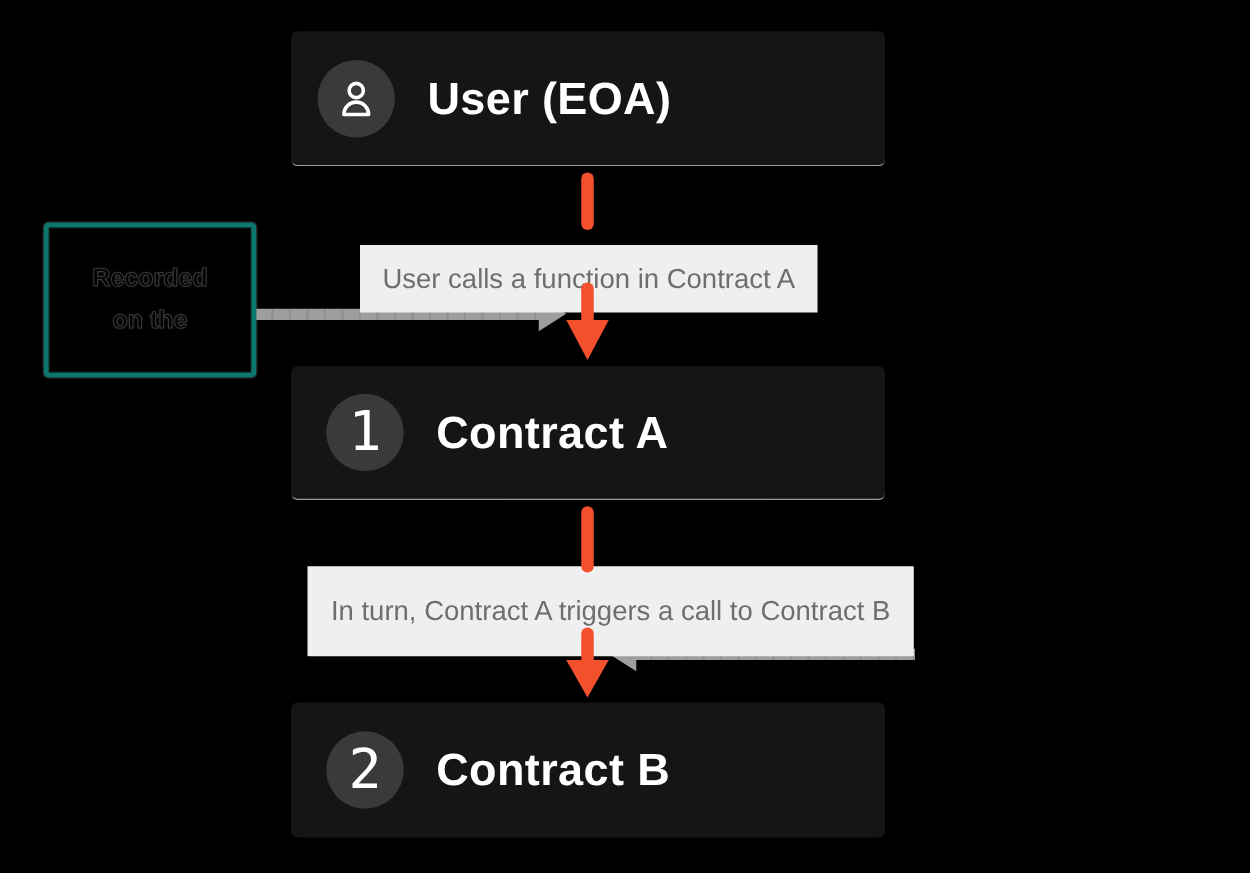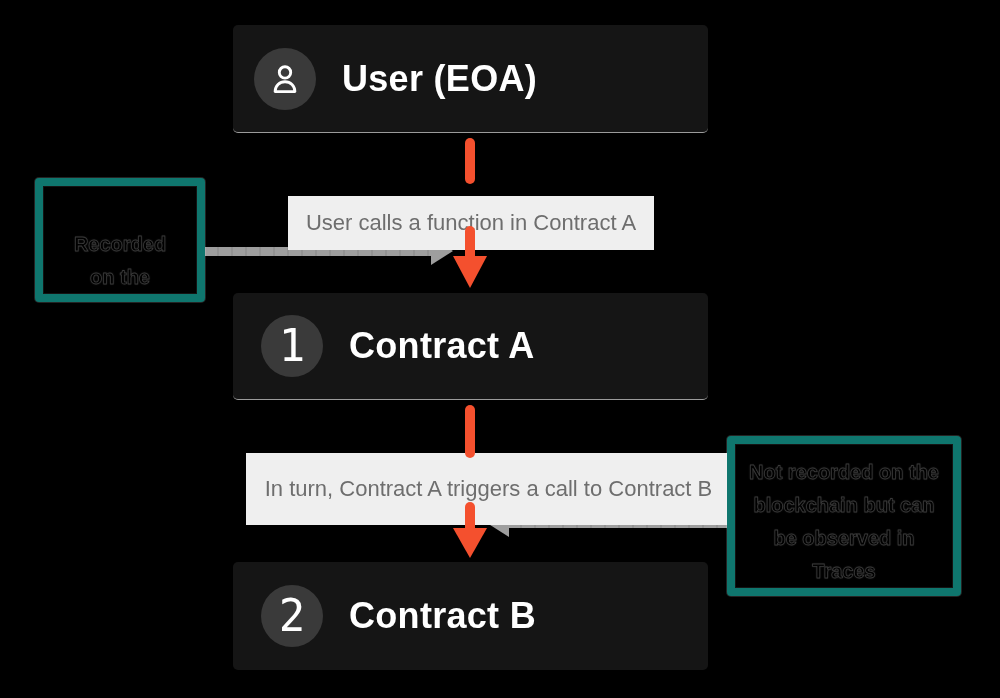--- a/index.html
+++ b/index.html
@@ -35,23 +35,23 @@
   .ohead.h1{border-top:32px solid #f4502e;}
   .ohead.h2{border-top:30px solid #f4502e;}
   
   .gline{position:absolute;height:9px;
     background:repeating-linear-gradient(90deg,#9e9e9e 0 12px,#929292 12px 14px);}
   .ghead{position:absolute;width:0;height:0;border-top:14px solid transparent;border-bottom:14px solid transparent;}
   .ghead.right{border-left:22px solid #9e9e9e;}
   .ghead.left{border-right:22px solid #9e9e9e;}
   
   .note{
-    position:absolute;background:#000;border:8px solid #0f766e;border-radius:4px;
+    position:absolute;background:#000;border:4px solid #0f766e;border-radius:4px;
     box-shadow:0 0 0 1px rgba(255,255,255,0.14), inset 0 0 0 1px rgba(255,255,255,0.08);
-    display:flex;flex-direction:column;align-items:center;justify-content:flex-end;
+    display:flex;flex-direction:column;align-items:center;justify-content:center;
     box-sizing:border-box;z-index:1;
   }
   .note-line{
     font-size:20px;font-weight:700;line-height:33px;text-align:center;
     color:#000000;-webkit-text-stroke:0.8px #3a3a3a;
     text-shadow:0 0 2px rgba(140,140,140,0.45);white-space:nowrap;
   }
   .person-svg{display:block;}
 </style>
 </head>
@@ -86,26 +86,20 @@
       <div class="badge-num">1</div>
     </div>
     <div class="node-title">Contract A</div>
   </div>
 
   <div class="oseg" style="top:405px;height:53px;"></div>
   <div class="flow-label" style="left:246px;top:453px;width:485px;height:72px;">In turn, Contract A triggers a call to Contract B</div>
   <div class="oseg" style="top:502px;height:36px;"></div>
   <div class="ohead h2" style="top:528px;"></div>
 
-  <div class="note" style="left:727px;top:436px;width:234px;height:160px;">
-    <div class="note-line">Not recorded on the</div>
-    <div class="note-line">blockchain but can</div>
-    <div class="note-line">be observed in</div>
-    <div class="note-line">Traces</div>
-  </div>
   <div class="gline" style="left:508px;top:519px;width:224px;"></div>
   <div class="ghead left" style="left:487px;top:509px;"></div>
 
   <div class="node" style="top:562px;">
     <div class="badge">
       <div class="badge-num">2</div>
     </div>
     <div class="node-title">Contract B</div>
   </div>
 

